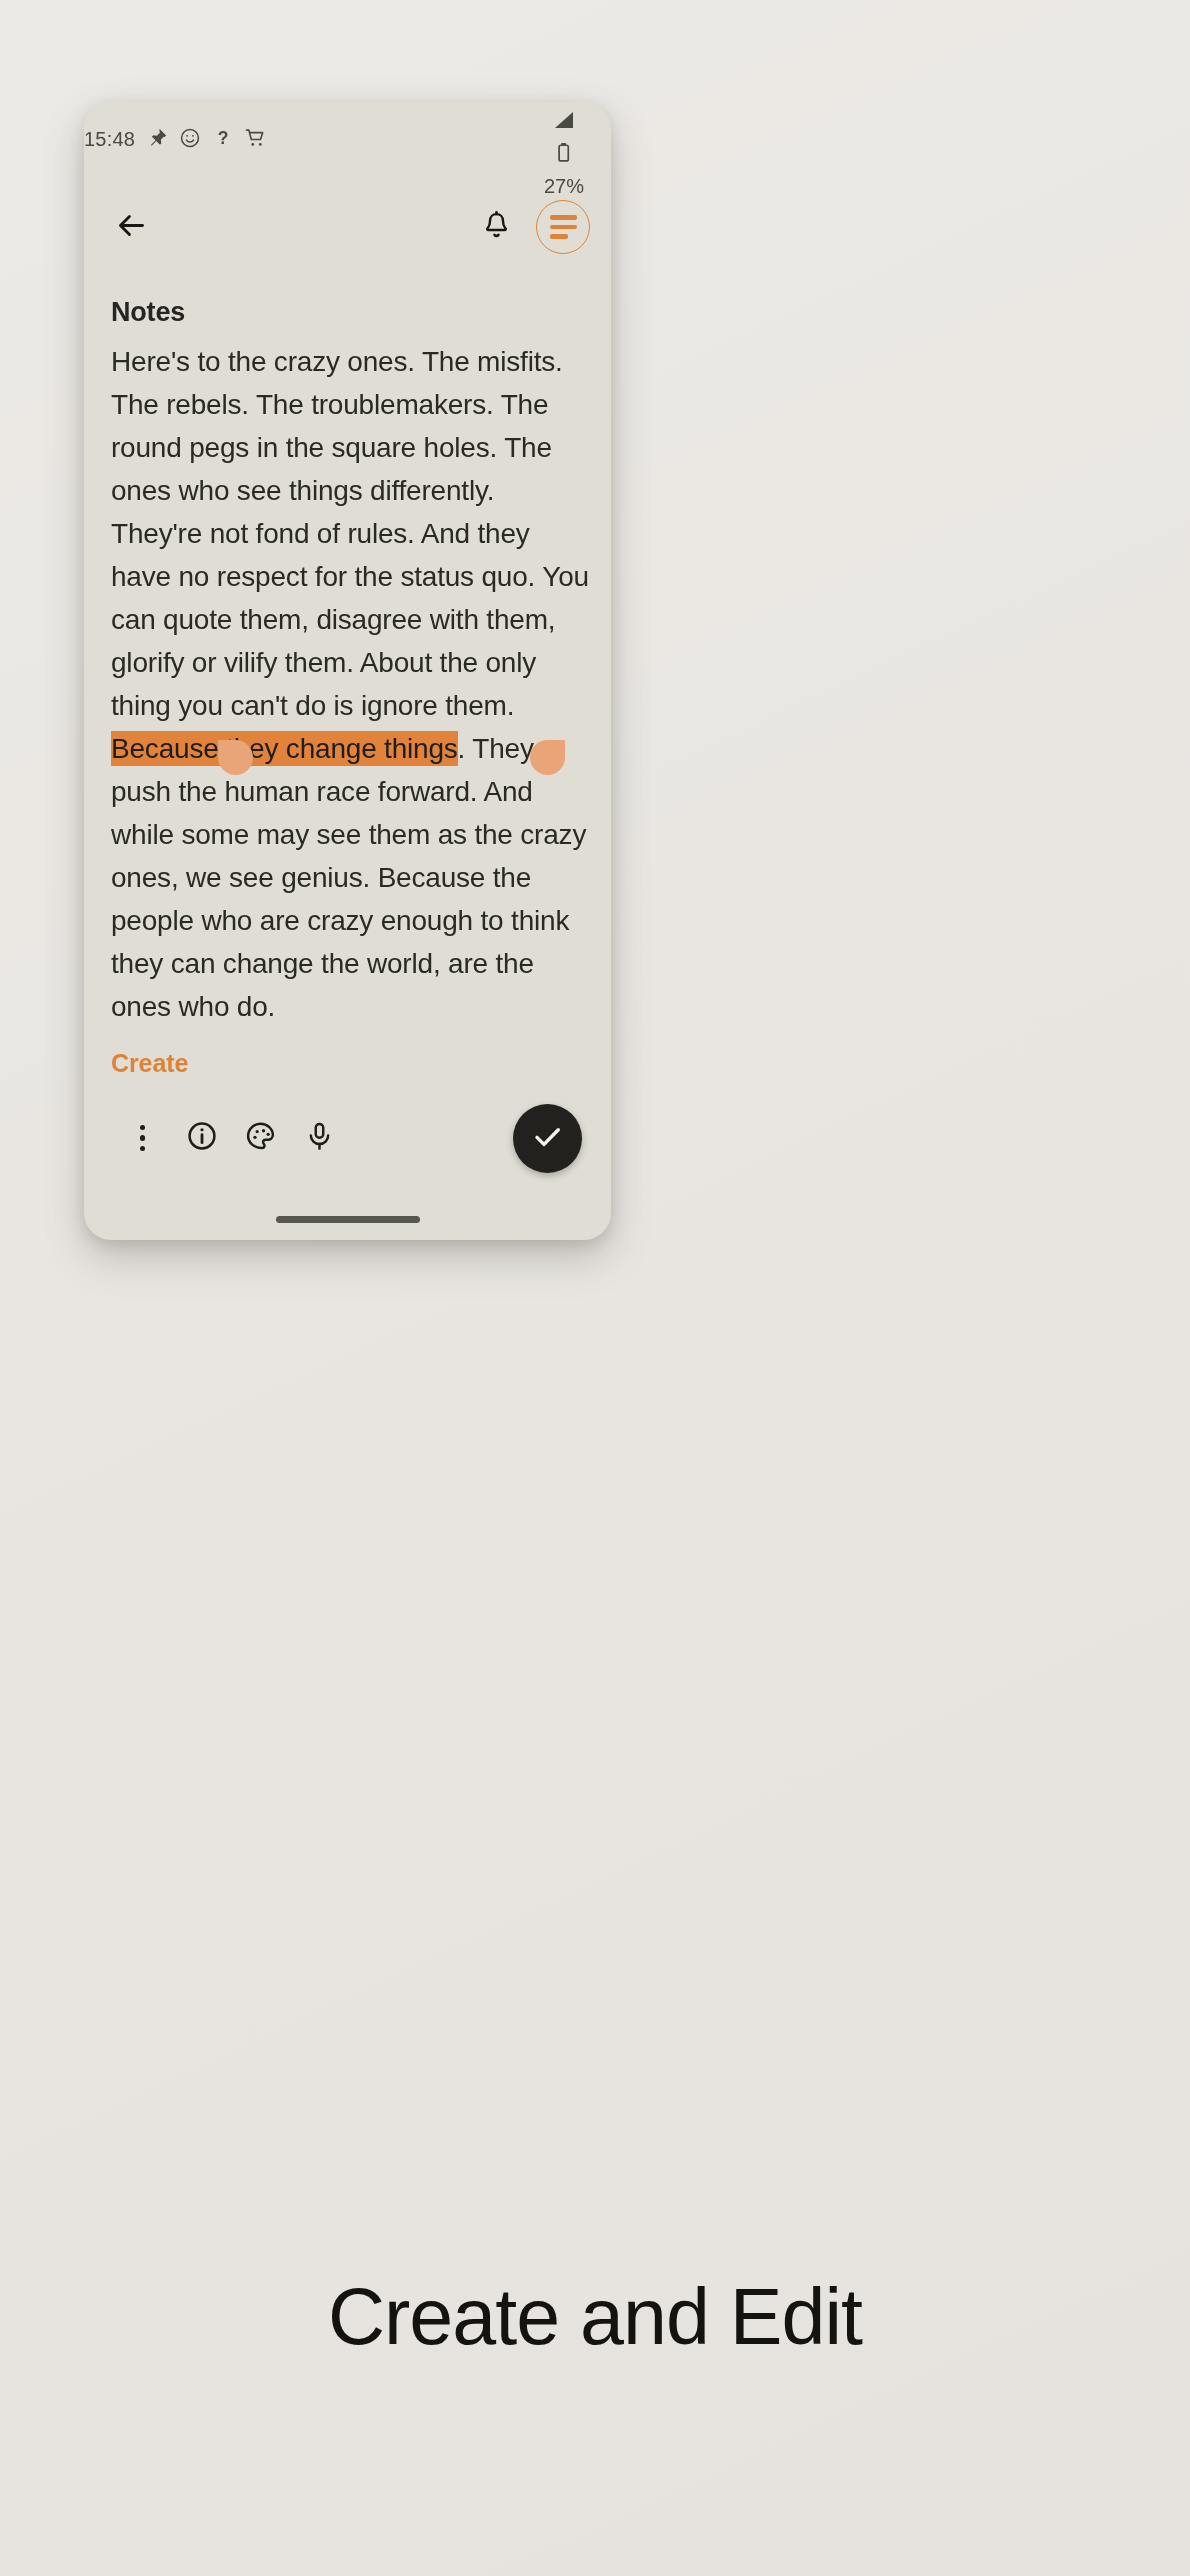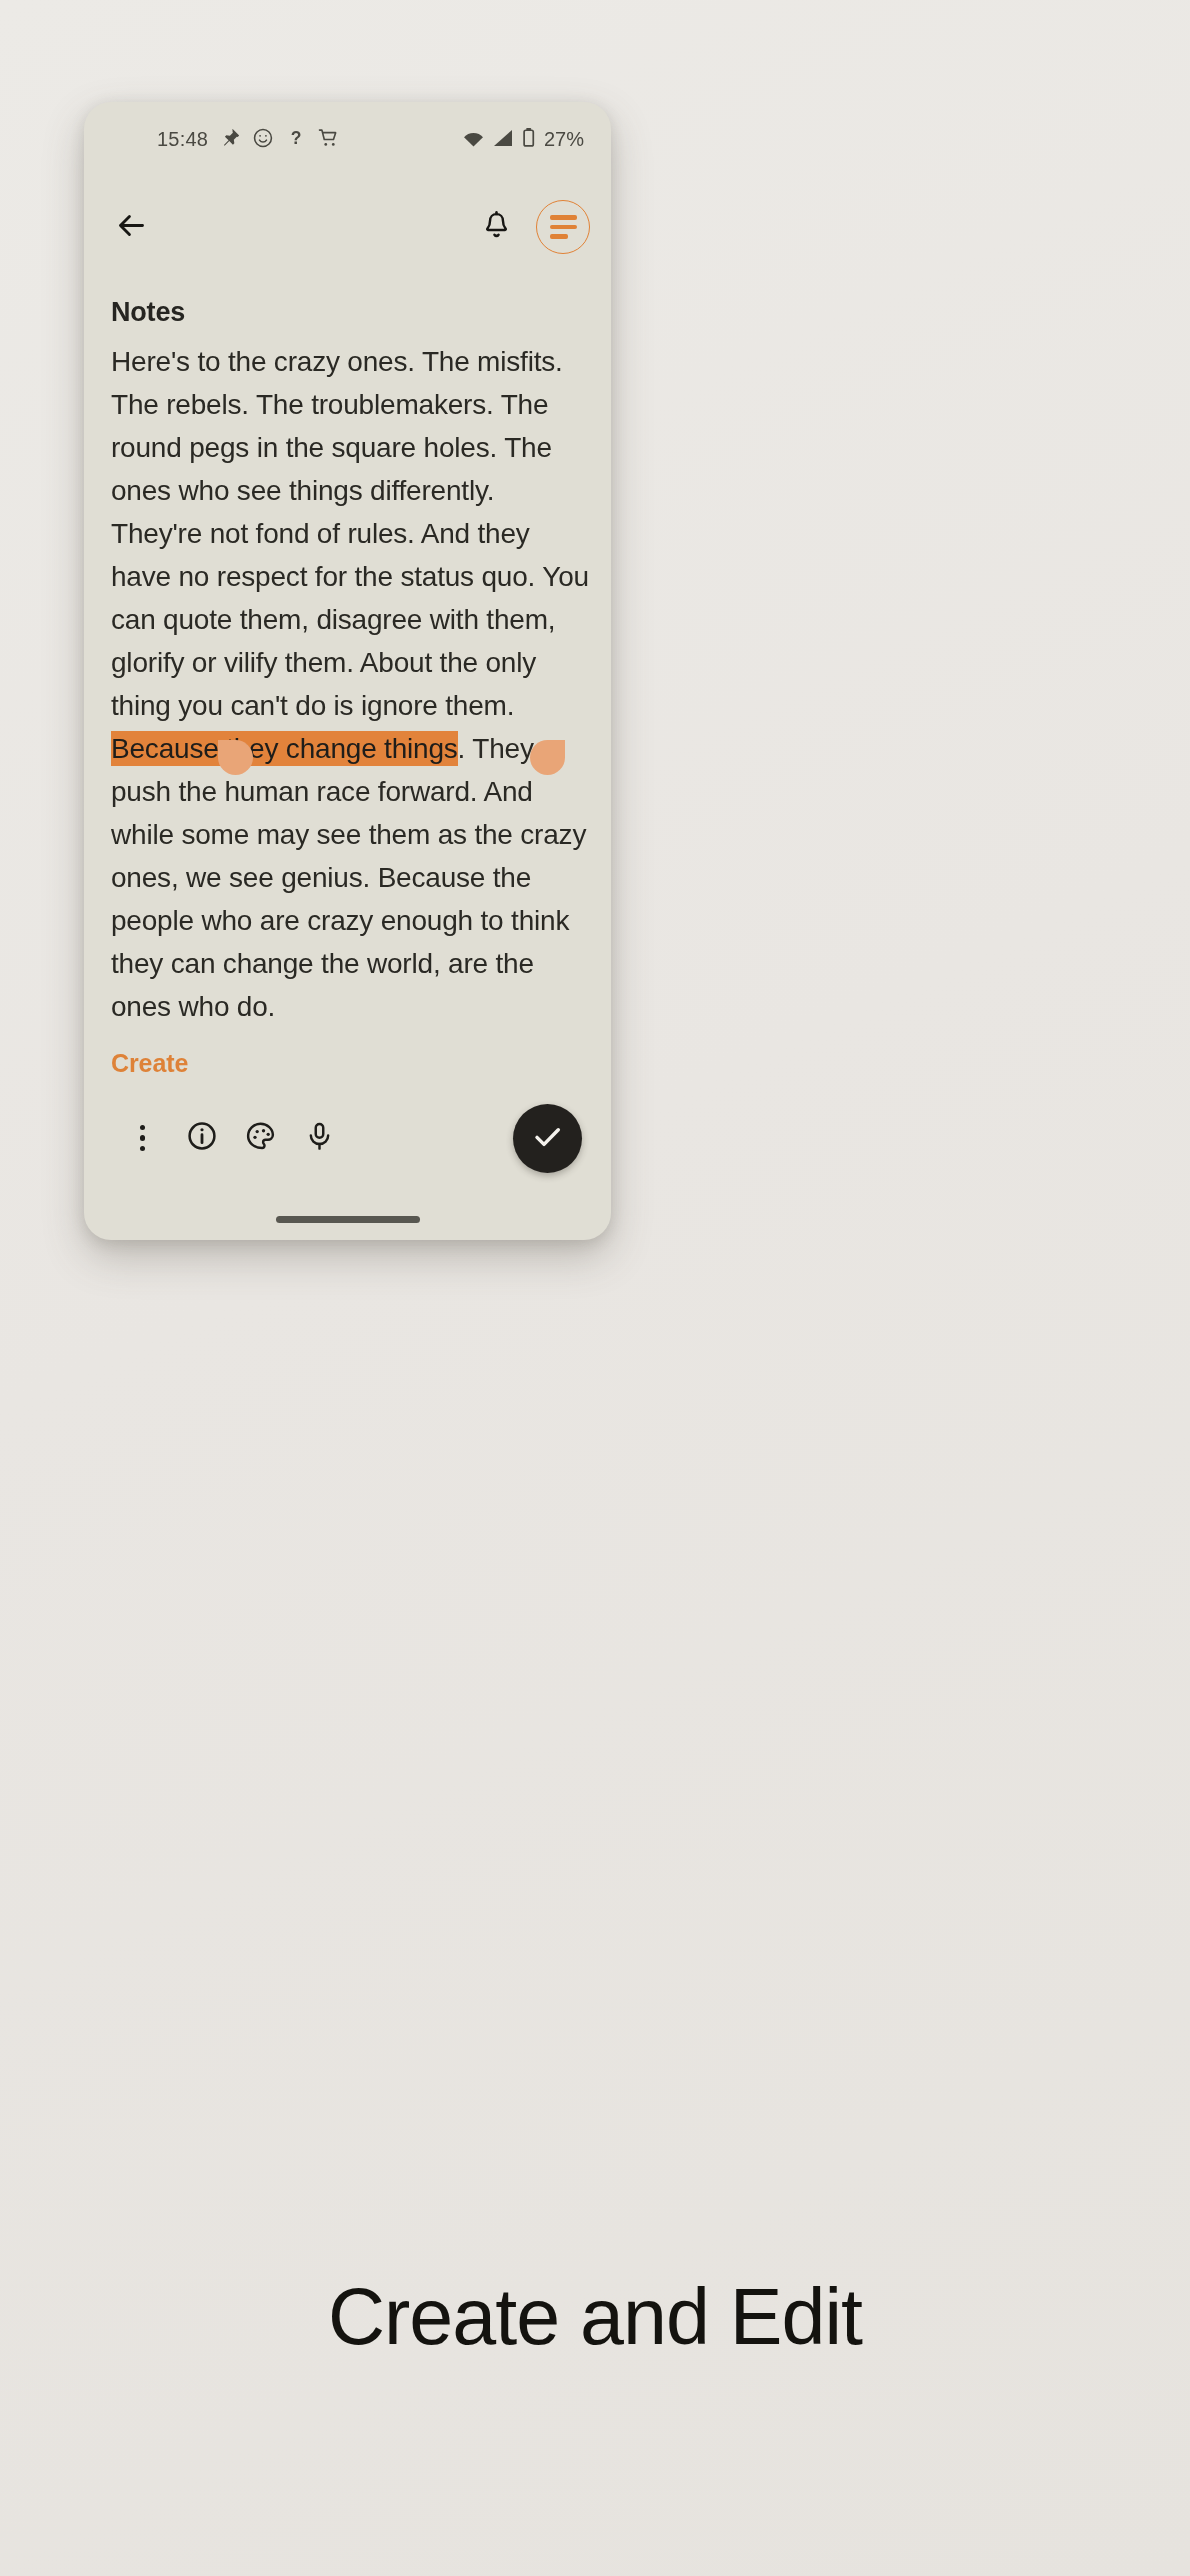--- a/index.html
+++ b/index.html
@@ -44,34 +44,34 @@
     width: 100%;
     height: 75px;
     display: flex;
     align-items: center;
     color: #4a4942;
   }
   #status-left {
     display: flex;
     align-items: center;
     gap: 11.5px;
-    margin-left: 73px;
   }
   #status-left .clock {
     font-size: 20px;
     font-weight: 500;
     letter-spacing: 0.2px;
     color: #4a4942;
   }
   #status-right {
     margin-left: auto;
     margin-right: 27px;
     display: flex;
     align-items: center;
     gap: 8.6px;
+    flex-direction: column;
   }
   #status-right .batt-pct {
     font-size: 20px;
     font-weight: 500;
     color: #4a4942;
   }
   .sicon { display: block; }
 
   
   #appbar {

